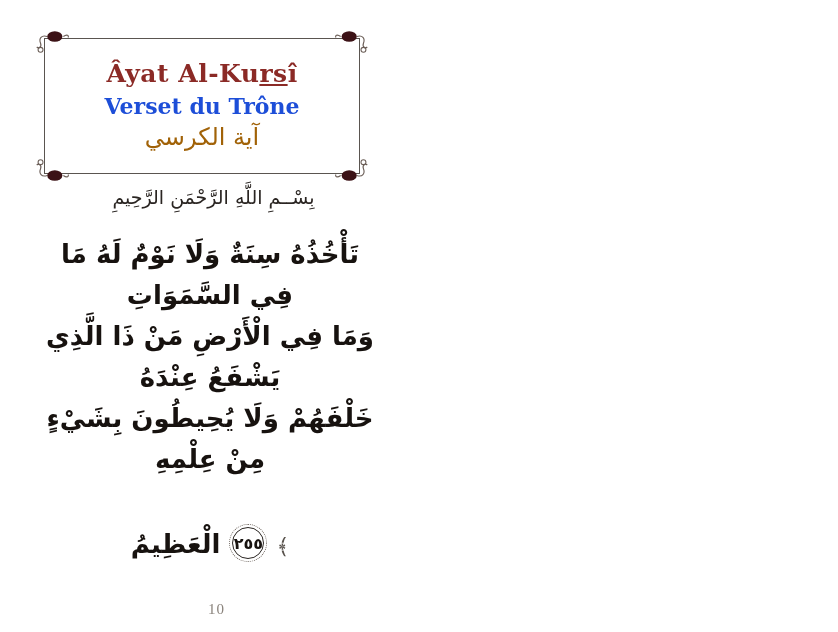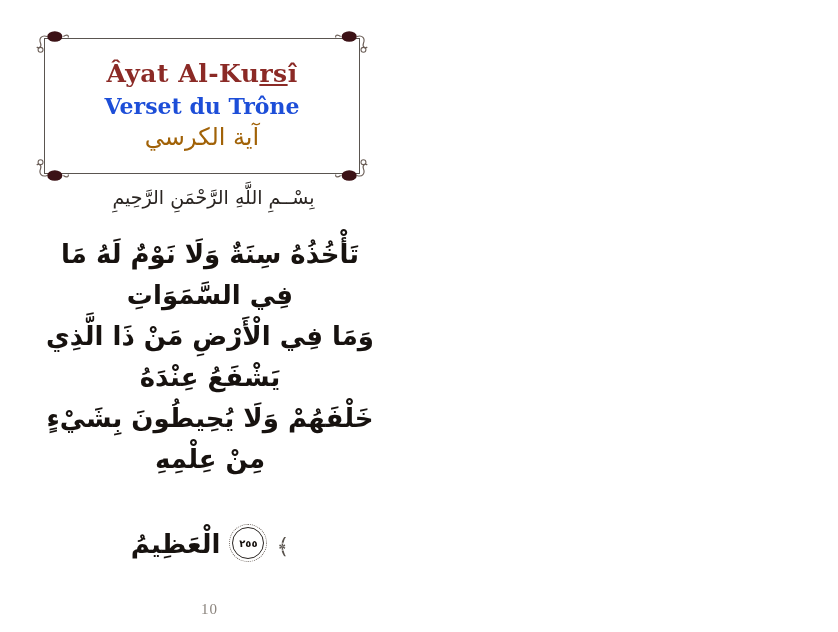--- a/index.html
+++ b/index.html
@@ -32,26 +32,26 @@
            color:#2a2522;}
   .verse{position:absolute;left:40px;top:234px;width:340px;text-align:center;
          direction:rtl;font-family:"DejaVu Sans",sans-serif;font-weight:bold;
          font-size:26px;line-height:41px;color:#17120f;}
   .verse-end{position:absolute;left:40px;top:527px;width:340px;display:flex;
              flex-direction:row-reverse;align-items:flex-end;justify-content:center;
              gap:12px;direction:rtl;font-family:"DejaVu Sans",sans-serif;
              font-weight:bold;font-size:26px;color:#17120f;}
   .medallion{display:inline-flex;width:30px;height:30px;border:1.4px solid #2a2522;
              border-radius:50%;align-items:center;justify-content:center;
-             font-size:10px;font-weight:bold;outline:1px dotted #6b625b;
+             font-size:16px;font-weight:bold;outline:1px dotted #6b625b;
              outline-offset:2px;direction:rtl;}
   .flourish{font-size:22px;font-weight:normal;color:#56504a;}
 
   .pagenum{position:absolute;bottom:14px;width:419px;text-align:center;
-           font-size:15px;color:#8a837c;letter-spacing:1px;}
+           font-size:15px;color:#8a837c;letter-spacing:1px;padding-left:7px;}
   .pagenum.pl{left:0;}
   .u{text-decoration:underline;text-underline-offset:2px;}
 </style>
 </head>
 <body>
 
 <div class="spread">
 
   <section class="page page-left">
 

